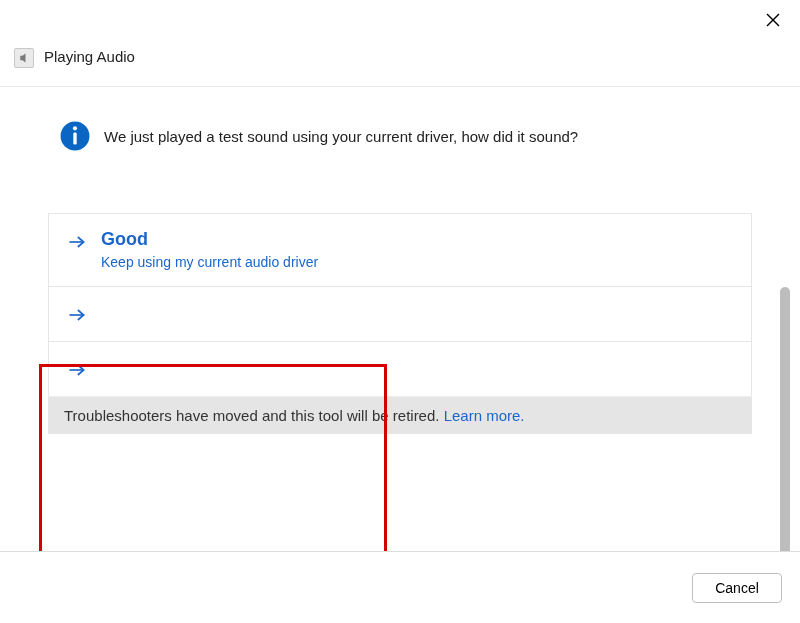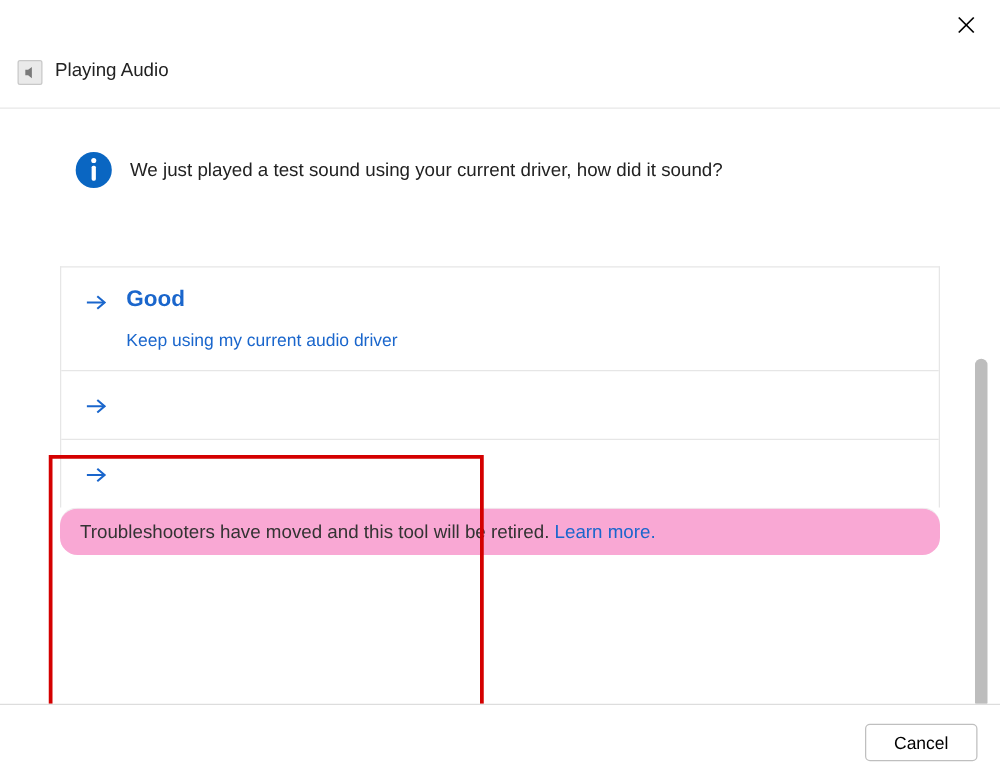--- a/index.html
+++ b/index.html
@@ -99,60 +99,59 @@
     .option-text { display: flex; flex-direction: column; }
     .option-title {
       color: #1a66cc;
       font-size: 18px;
       font-weight: 700;
       line-height: 1.3;
     }
     .option-sub {
       color: #1a66cc;
       font-size: 14px;
-      margin-top: 13px;
+      margin-top: 3px;
     }
     .highlight-box {
       position: absolute;
       border: 3px solid #d40000;
       pointer-events: none;
       left: 39px;
       top: 277px;
       width: 348px;
       height: 214px;
     }
     .banner {
-      background: #f9a8d4;
+      background: #e5e5e5;
       padding: 10px 16px;
       font-size: 15px;
       color: #333;
       margin-top: 0;
       border-top: 1px solid #eee;
-      border-radius: 14px;
     }
     .banner a {
       color: #1a66cc;
       text-decoration: none;
       cursor: pointer;
     }
     .scroll-thumb {
       position: absolute;
       right: 10px;
       top: 200px;
       width: 10px;
       height: 280px;
       background: #bdbdbd;
       border-radius: 5px;
     }
     .footer {
       position: absolute;
       bottom: 0;
       left: 0;
       width: 100%;
-      height: 60px;
+      height: 72px;
       border-top: 1px solid #ddd;
       display: flex;
       justify-content: flex-end;
       align-items: center;
       padding-right: 18px;
       background: #fff;
     }
     .cancel-btn {
       min-width: 90px;
       height: 30px;

